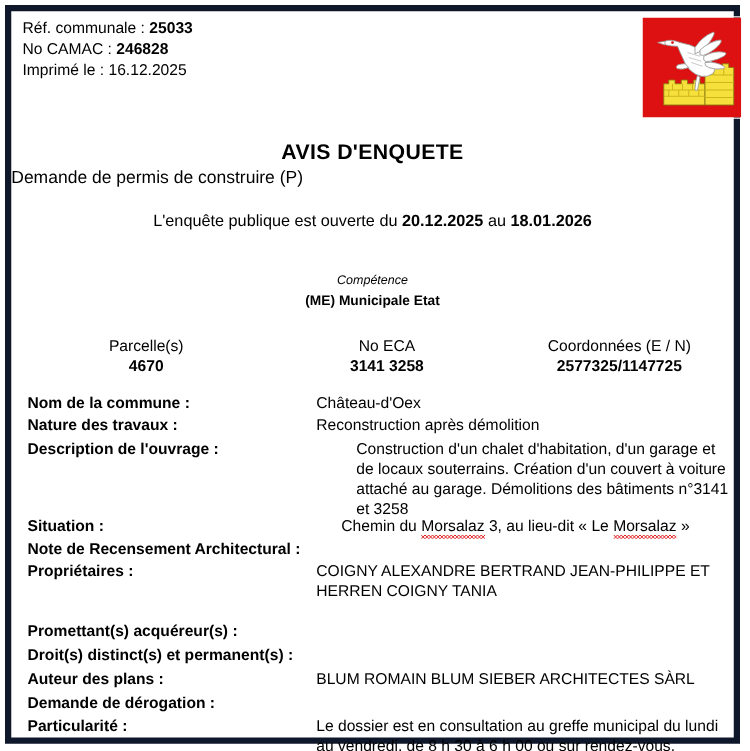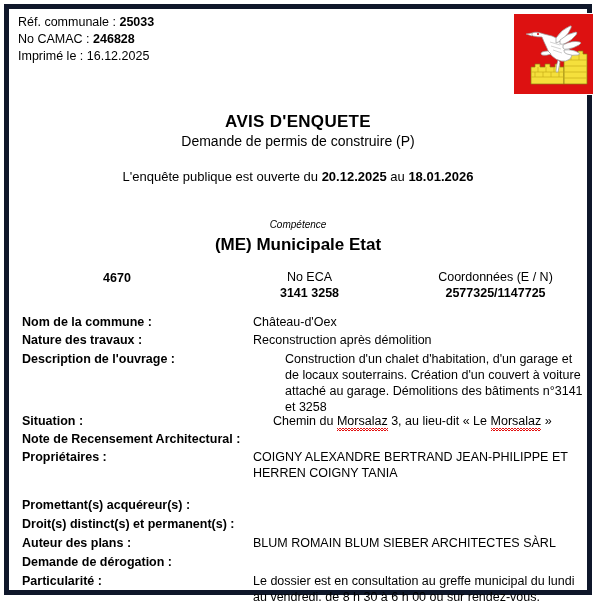--- a/index.html
+++ b/index.html
@@ -55,21 +55,21 @@
     top: 103px;
     text-align: center;
     font-size: 17px;
     font-weight: bold;
     letter-spacing: .3px;
   }
   .title-sub {
     position: absolute;
     left: 0; right: 0;
     top: 124px;
-    text-align: center;
+    text-align: left;
     font-size: 14px;
   }
   .enquete-line {
     position: absolute;
     left: 0; right: 0;
     top: 160px;
     text-align: center;
     font-size: 13px;
   }
   .enquete-line b { font-weight: bold; }
@@ -81,21 +81,21 @@
     top: 210px;
     text-align: center;
     font-size: 10px;
     font-style: italic;
   }
   .comp-value {
     position: absolute;
     left: 0; right: 0;
     top: 226px;
     text-align: center;
-    font-size: 17px;
+    font-size: 11px;
     font-weight: bold;
   }
 
   
   .cols {
     position: absolute;
     left: 8px;
     top: 261px;
     width: 572px;
     display: flex;
@@ -236,20 +236,21 @@
   <div class="title-main">AVIS D'ENQUETE</div>
   <div class="title-sub">Demande de permis de construire (P)</div>
 
   <div class="enquete-line"><span>L'enquête publique est ouverte du </span><b>20.12.2025</b><span> au </span><b>18.01.2026</b></div>
 
   <div class="comp-label">Compétence</div>
   <div class="comp-value">(ME) Municipale Etat</div>
 
   <div class="cols">
     <div class="col col-1">
+      <span class="c-label">Parcelle(s)</span>
       <span class="c-value">4670</span>
     </div>
     <div class="col col-2">
       <span class="c-label">No ECA</span>
       <span class="c-value">3141 3258</span>
     </div>
     <div class="col col-3">
       <span class="c-label">Coordonnées (E / N)</span>
       <span class="c-value">2577325/1147725</span>
     </div>

